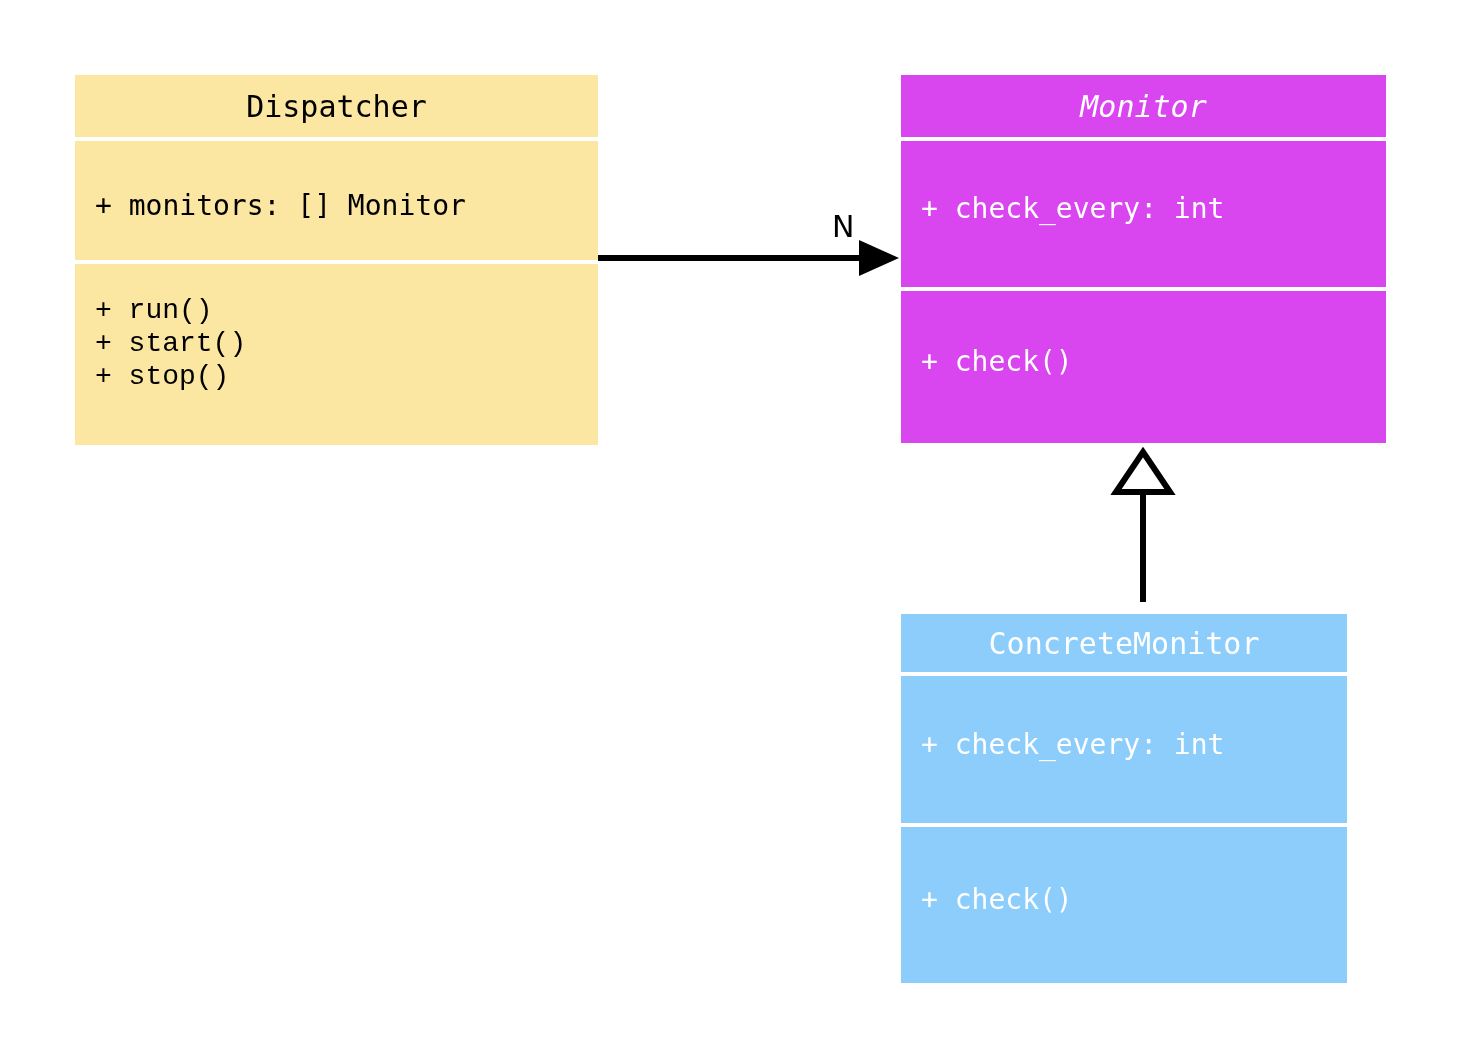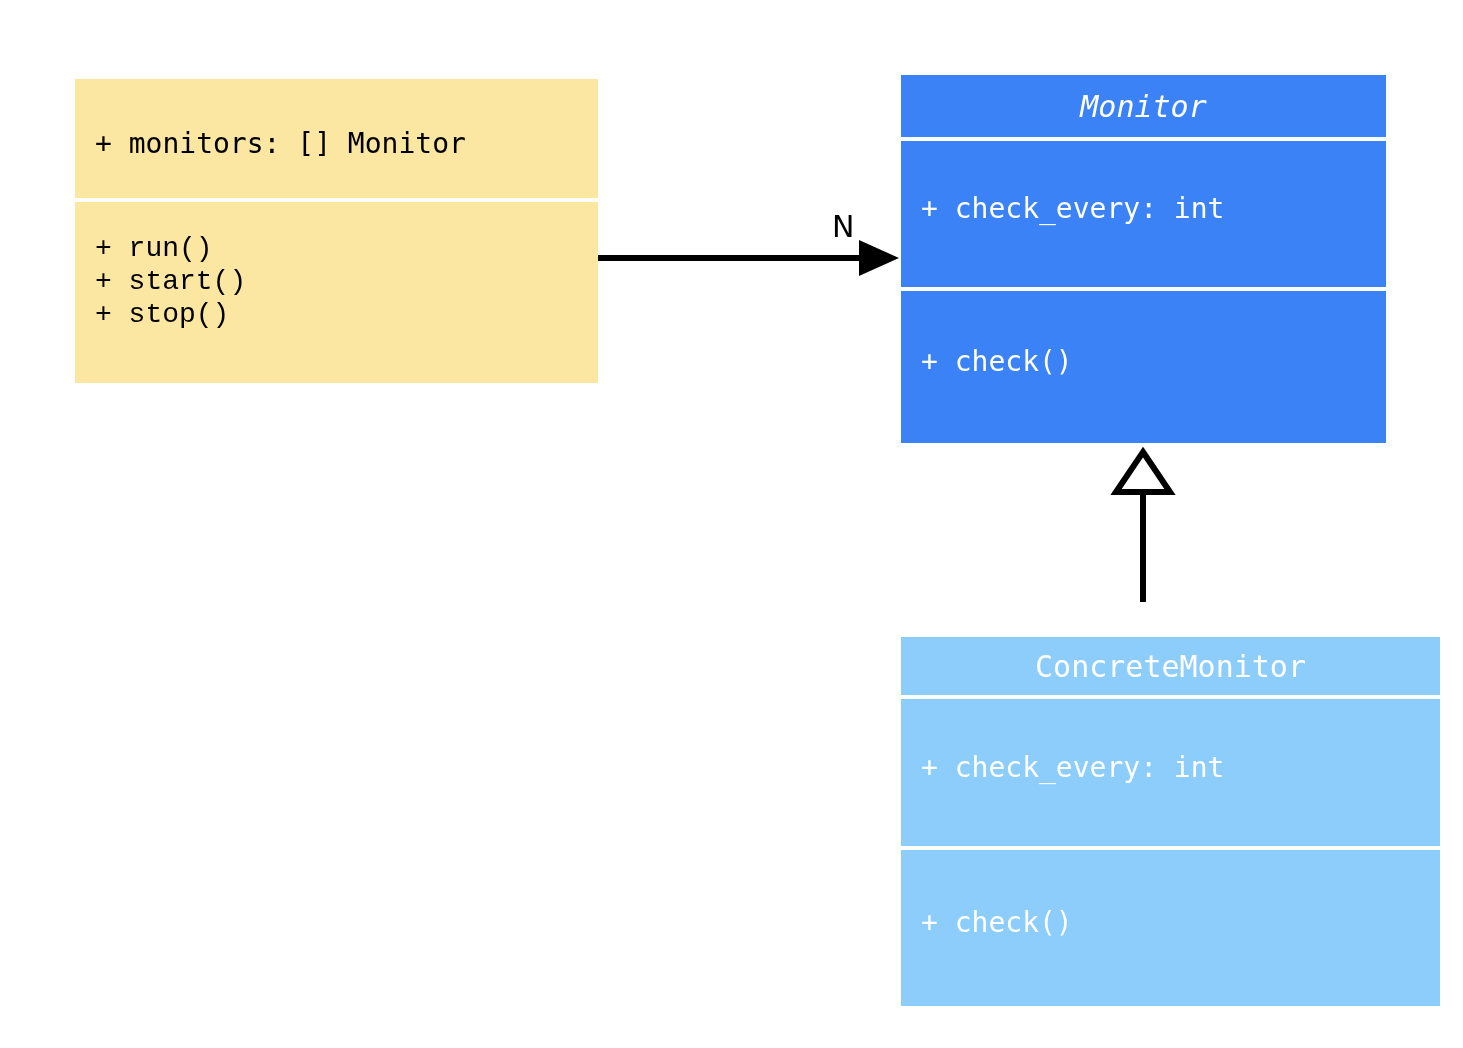--- a/index.html
+++ b/index.html
@@ -54,30 +54,30 @@
   #dispatcher .sec-attrs  { height: 119px; margin-top: 4px; padding: 48px 0 4px 20px; }
   #dispatcher .sec-ops    { height: 181px; margin-top: 4px; padding: 30px 0 0 20px; font-family: Liberation Mono, monospace; }
 
   
   #monitor {
     left: 901px;
     top: 75px;
     width: 485px;
     height: 368px;
   }
-  #monitor .uml-section { background: #3b82f6; color: #ffffff; }
+  #monitor .uml-section { background: #d946ef; color: #ffffff; }
   #monitor .sec-title { height: 62px;  padding-top: 17px; }
   #monitor .sec-attrs { height: 146px; margin-top: 4px; padding: 51px 0 0 20px; }
   #monitor .sec-ops   { height: 152px; margin-top: 4px; padding: 54px 0 0 20px; }
 
   
   #concrete-monitor {
     left: 901px;
-    top: 637px;
-    width: 539px;
+    top: 614px;
+    width: 446px;
     height: 369px;
     border-radius: 8px;
   }
   #concrete-monitor .uml-section { background: #8ccdfc; color: #ffffff; }
   #concrete-monitor .sec-title { height: 58px;  padding-top: 15px; }
   #concrete-monitor .sec-attrs { height: 147px; margin-top: 4px; padding: 52px 0 0 20px; }
   #concrete-monitor .sec-ops   { height: 156px; margin-top: 4px; padding: 56px 0 0 20px; }
 
   
   .connector-svg {
@@ -100,20 +100,23 @@
     left: 832px;
     top: 212px;
   }
 </style>
 </head>
 <body>
 
 <div id="canvas">
 
   <div class="uml-class" id="dispatcher">
+    <div class="uml-section sec-title">
+      <div class="uml-title">Dispatcher</div>
+    </div>
     <div class="uml-section sec-attrs">
       <div class="uml-compartment">+ monitors: [] Monitor</div>
     </div>
     <div class="uml-section sec-ops">
       <div class="uml-compartment">+ run()
 + start()
 + stop()</div>
     </div>
   </div>
 

